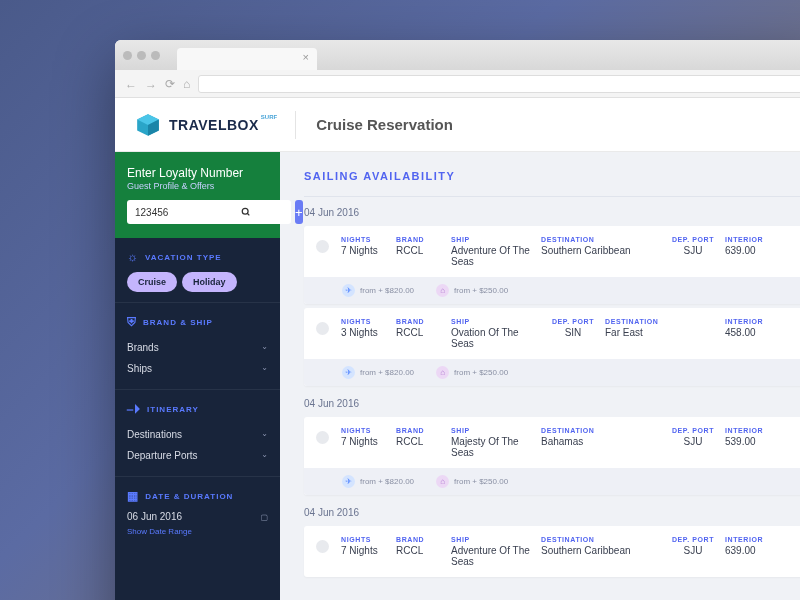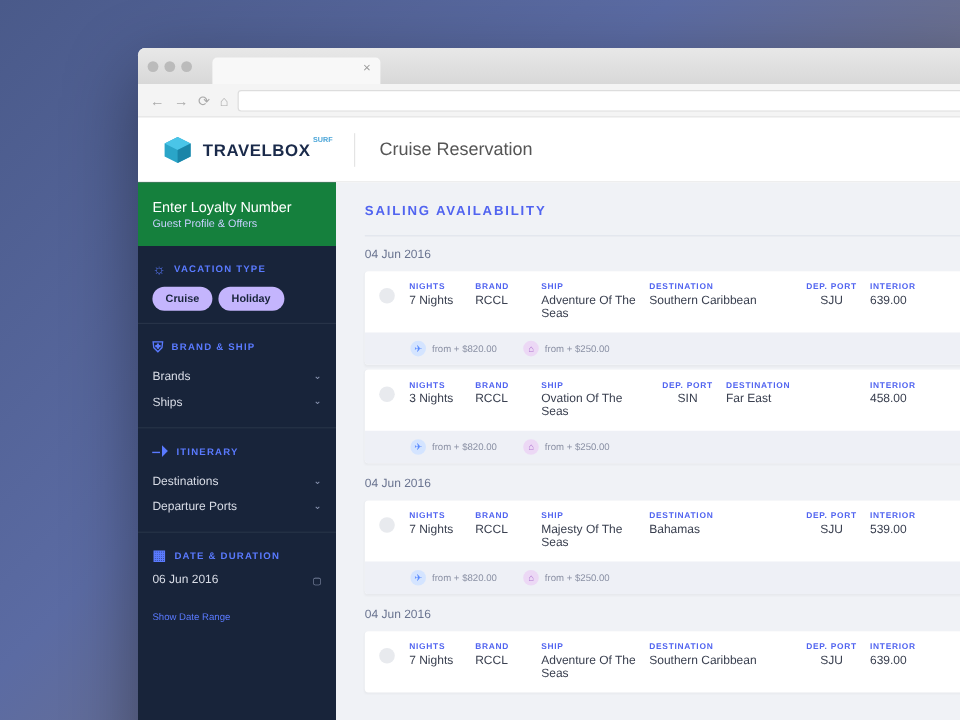--- a/index.html
+++ b/index.html
@@ -10,41 +10,41 @@
 .tab{margin-left:12px;width:140px;height:22px;background:#f8f8f8;border-radius:4px 4px 0 0;position:relative;top:4px}
 .tab::after{content:'×';position:absolute;right:8px;top:3px;color:#999;font-size:11px}
 .urlbar{height:28px;background:#f4f4f4;display:flex;align-items:center;padding:0 10px;gap:8px;border-bottom:1px solid #e0e0e0}
 .nav-ico{color:#aaa;font-size:12px}
 .url-input{flex:1;height:18px;background:#fff;border:1px solid #ddd;border-radius:3px}
 .appheader{height:54px;background:#fff;display:flex;align-items:center;padding:0 20px;border-bottom:1px solid #eaeaea}
 .logo-cube{width:26px;height:26px;margin-right:8px}
 .brand{font-weight:800;font-size:14px;color:#1a2a4a;letter-spacing:.5px}
 .brand-surf{font-size:6px;color:#4aa5d8;position:relative;top:-8px;left:2px;font-weight:700}
 .divider-v{width:1px;height:28px;background:#e4e4e4;margin:0 20px}
-.pagetitle{font-size:15px;color:#555;font-weight:400}
+.pagetitle{font-size:15px;color:#555;font-weight:700}
 .app-body{display:flex;min-height:500px}
 .sidebar{width:165px;background:#18243a;color:#fff;flex-shrink:0}
 .loyalty{background:#15803d;padding:14px 12px}
 .loyalty-h{font-size:12px;font-weight:500;color:#fff}
 .loyalty-sub{font-size:9px;color:#c8d0ff;margin-top:1px}
 .loyalty-row{display:flex;gap:4px;margin-top:9px}
 .loyalty-input{flex:1;height:24px;border:none;border-radius:3px;padding:0 8px;font-size:10px;background:#fff;color:#333}
 .loyalty-search{width:22px;height:24px;background:#fff;border-radius:3px;display:flex;align-items:center;justify-content:center;color:#333;font-size:11px;position:absolute;left:108px;border:none}
 .loyalty-row{position:relative}
 .loyalty-input{padding-right:24px}
 .loyalty-add{width:20px;height:24px;background:#6a7cf5;border-radius:3px;display:flex;align-items:center;justify-content:center;color:#fff;cursor:pointer;font-size:13px}
 .filter-sec{padding:12px 12px 0}
 .filter-h{display:flex;align-items:center;gap:6px;font-size:8px;font-weight:700;color:#5a7aff;letter-spacing:1px;margin-bottom:8px}
 .filter-ico{color:#5a7aff;font-size:12px}
 .pills{display:flex;gap:5px;margin-bottom:6px}
 .pill{background:#c4b5fd;color:#18243a;font-size:9px;font-weight:600;padding:5px 11px;border-radius:11px;cursor:pointer}
 .drop{display:flex;justify-content:space-between;align-items:flex-start;font-size:10px;color:#d8dce6;padding:5px 0;cursor:pointer}
 .chev{font-size:8px;color:#8a94b0}
 .date-val{font-size:10px;color:#d8dce6;display:flex;justify-content:space-between;align-items:flex-end}
-.date-link{font-size:8px;color:#5a7aff;margin-top:21px;cursor:pointer}
+.date-link{font-size:8px;color:#5a7aff;margin-top:5px;cursor:pointer}
 .hr{height:1px;background:#273348;margin:10px -12px 0}
 .main{flex:1;background:#f0f2f6;padding:18px 0 0 24px;min-width:0}
 .main-h{font-size:11px;font-weight:700;color:#5164f0;letter-spacing:1.5px}
 .main-sub{font-size:10px;color:#9aa0b0;margin-top:5px;line-height:1.5;max-width:420px}
 .divline{height:1px;background:#e0e4ec;margin:14px 0 10px}
 .date-lbl{font-size:10px;color:#6a7490;margin-bottom:8px}
 .card{background:#fff;border-radius:3px;margin-bottom:4px;box-shadow:0 1px 2px rgba(0,0,0,.04)}
 .card-row{display:flex;align-items:flex-start;padding:10px 12px}
 .radio{width:13px;height:13px;border-radius:50%;background:#e8eaee;margin-right:12px;margin-top:4px;flex-shrink:0}
 .cols{display:flex;flex:1;gap:0}
@@ -87,20 +87,30 @@
     <span class="brand-surf">SURF</span>
     <div class="divider-v"></div>
     <div class="pagetitle">Cruise Reservation</div>
   </div>
 
   <div class="app-body">
     <aside class="sidebar">
       <div class="loyalty">
         <div class="loyalty-h">Enter Loyalty Number</div>
         <div class="loyalty-sub">Guest Profile &amp; Offers</div>
+        <div class="loyalty-row">
+          <input class="loyalty-input" value="123456" style="">
+          <span class="loyalty-search">
+              <svg width="10" height="10" viewBox="0 0 24 24" fill="none" stroke="#333" stroke-width="3">
+                <circle cx="10" cy="10" r="7"></circle>
+                <line x1="20" y1="20" x2="15" y2="15"></line>
+              </svg>
+            </span>
+          <span class="loyalty-add">+</span>
+        </div>
       </div>
 
       <div class="filter-sec">
         <div class="filter-h">
             <span class="filter-ico">☼</span>
             <span>VACATION TYPE</span>
           </div>
         <div class="pills">
           <span class="pill">Cruise</span>
           <span class="pill">Holiday</span>

